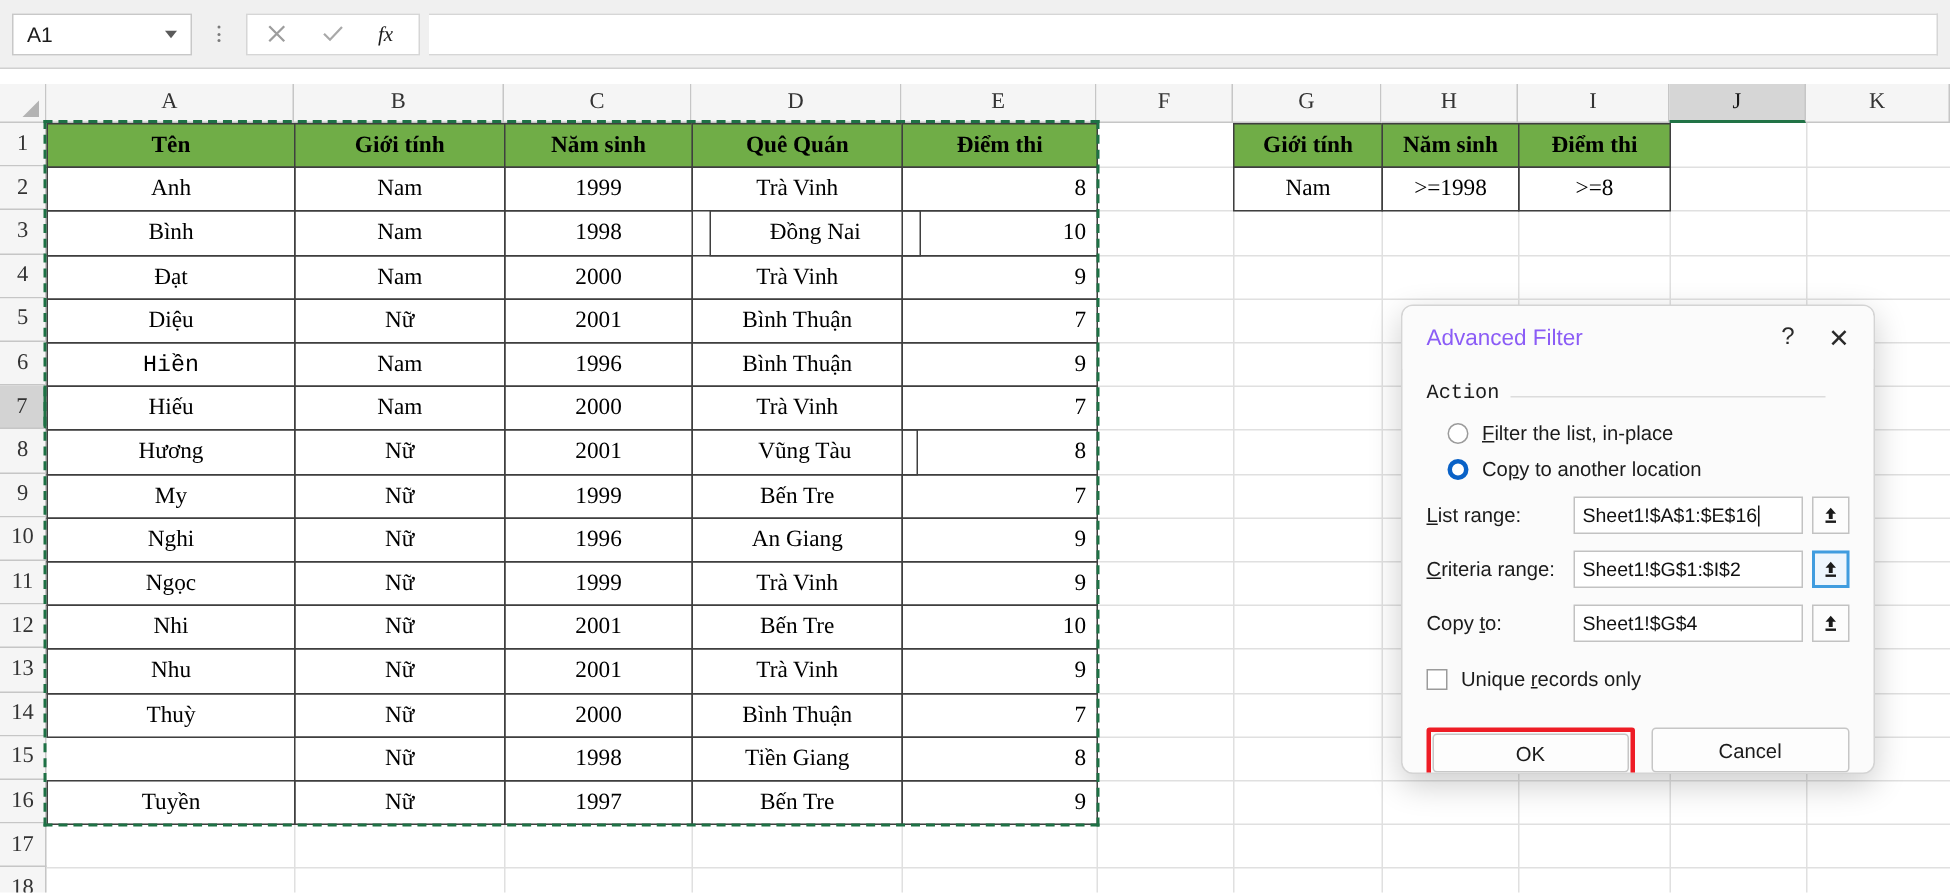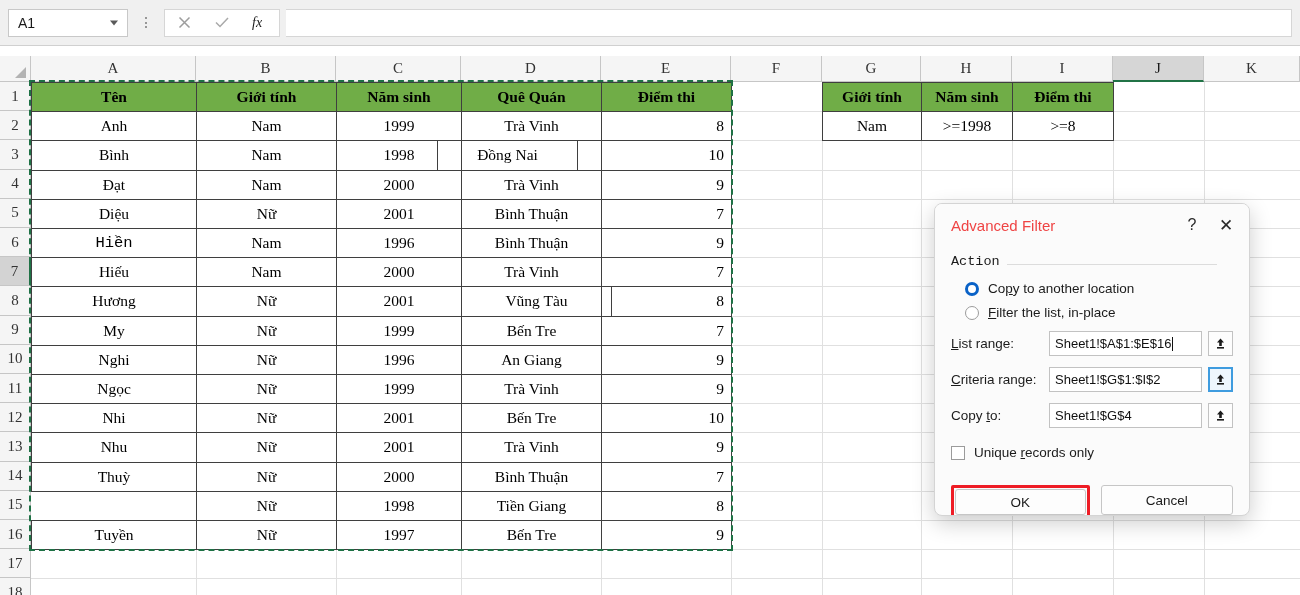--- a/index.html
+++ b/index.html
@@ -94,21 +94,21 @@
   .dialog {
     position:absolute; left:934px; top:203px; width:316px; height:313px;
     background:#fbfbfb; border:1px solid #d4d4d4; border-radius:8px;
     box-shadow:0 7px 22px rgba(0,0,0,0.20);
     overflow:hidden;
   }
   .dlg-title {
     height:42px; background:#fbfbfb; display:flex; align-items:center;
     padding:0 6px 0 16px;
   }
-  .dlg-title .t { font-size:15px; color:#ef4444; flex:1; }
+  .dlg-title .t { font-size:15px; color:#8b5cf6; flex:1; }
   .dlg-help, .dlg-close {
     width:34px;height:30px;display:flex;align-items:center;justify-content:center;
     font-size:16px;color:#2a2a2a;
   }
   .dlg-close{ font-size:17px; }
   .dlg-body { padding:6px 16px 0 16px; position:relative; }
 
   .grp-label { font-size:13.5px; color:#1b1b1b; position:relative; display:inline-block; padding-right:7px; background:#fbfbfb;}
   .grp-line { position:absolute; left:16px; right:16px; top:12px; height:1px; background:#dcdcdc; z-index:0;}
   .grp-head { position:relative; z-index:1; height:20px;font-family:Liberation Mono, monospace;}
@@ -254,21 +254,21 @@
       <div class="cell hdr bordered" style="left: 461px; top: 36px; width: 141px; height: 30.2px;">Quê Quán</div>
       <div class="cell hdr bordered" style="left: 601px; top: 36px; width: 131px; height: 30.2px;">Điểm thi</div>
       <div class="cell c bordered" style="left: 31px; top: 65.2px; width: 166px; height: 30.2px;">Anh</div>
       <div class="cell c bordered" style="left: 196px; top: 65.2px; width: 141px; height: 30.2px;">Nam</div>
       <div class="cell c bordered" style="left: 336px; top: 65.2px; width: 126px; height: 30.2px;">1999</div>
       <div class="cell c bordered" style="left: 461px; top: 65.2px; width: 141px; height: 30.2px;">Trà Vinh</div>
       <div class="cell r bordered" style="left: 601px; top: 65.2px; width: 131px; height: 30.2px;">8</div>
       <div class="cell c bordered" style="left: 31px; top: 94.4px; width: 166px; height: 30.2px;">Bình</div>
       <div class="cell c bordered" style="left: 196px; top: 94.4px; width: 141px; height: 30.2px;">Nam</div>
       <div class="cell c bordered" style="left: 336px; top: 94.4px; width: 126px; height: 30.2px;">1998</div>
-      <div class="cell c bordered" style="left: 437px; top: 94.4px; width: 141px; height: 30.2px;">Đồng Nai</div>
+      <div class="cell c bordered" style="left: 473px; top: 94.4px; width: 141px; height: 30.2px;">Đồng Nai</div>
       <div class="cell r bordered" style="left: 601px; top: 94.4px; width: 131px; height: 30.2px;">10</div>
       <div class="cell c bordered" style="left: 31px; top: 123.6px; width: 166px; height: 30.2px;">Đạt</div>
       <div class="cell c bordered" style="left: 196px; top: 123.6px; width: 141px; height: 30.2px;">Nam</div>
       <div class="cell c bordered" style="left: 336px; top: 123.6px; width: 126px; height: 30.2px;">2000</div>
       <div class="cell c bordered" style="left: 461px; top: 123.6px; width: 141px; height: 30.2px;">Trà Vinh</div>
       <div class="cell r bordered" style="left: 601px; top: 123.6px; width: 131px; height: 30.2px;">9</div>
       <div class="cell c bordered" style="left: 31px; top: 152.8px; width: 166px; height: 30.2px;">Diệu</div>
       <div class="cell c bordered" style="left: 196px; top: 152.8px; width: 141px; height: 30.2px;">Nữ</div>
       <div class="cell c bordered" style="left: 336px; top: 152.8px; width: 126px; height: 30.2px;">2001</div>
       <div class="cell c bordered" style="left: 461px; top: 152.8px; width: 141px; height: 30.2px;">Bình Thuận</div>
@@ -342,27 +342,27 @@
       <span class="dlg-help">?</span>
       <span class="dlg-close">✕</span>
     </div>
     <div class="dlg-body">
       <div class="grp-head">
         <div class="grp-line"></div>
         <span class="grp-label">Action</span>
       </div>
 
       <div class="radio-row">
+        <span class="radio"></span>
+        <span class="radio-lbl"><span class="u">F</span><span>ilter the list, in-place</span></span>
+      </div>
+
+      <div class="radio-row">
         <span class="radio on"></span>
         <span class="radio-lbl"><span>Co</span><span class="u">p</span><span>y to another location</span></span>
-      </div>
-
-      <div class="radio-row">
-        <span class="radio"></span>
-        <span class="radio-lbl"><span class="u">F</span><span>ilter the list, in-place</span></span>
       </div>
 
       <div class="field-row">
         <span class="field-lbl"><span class="u">L</span><span>i</span><span>st range:</span></span>
         <span class="field-in">
             <span>Sheet1!$A$1:$E$16</span>
             <span class="txt-caret"></span>
           </span>
         <span class="picker">
           <svg width="13" height="13" viewBox="0 0 13 13">

